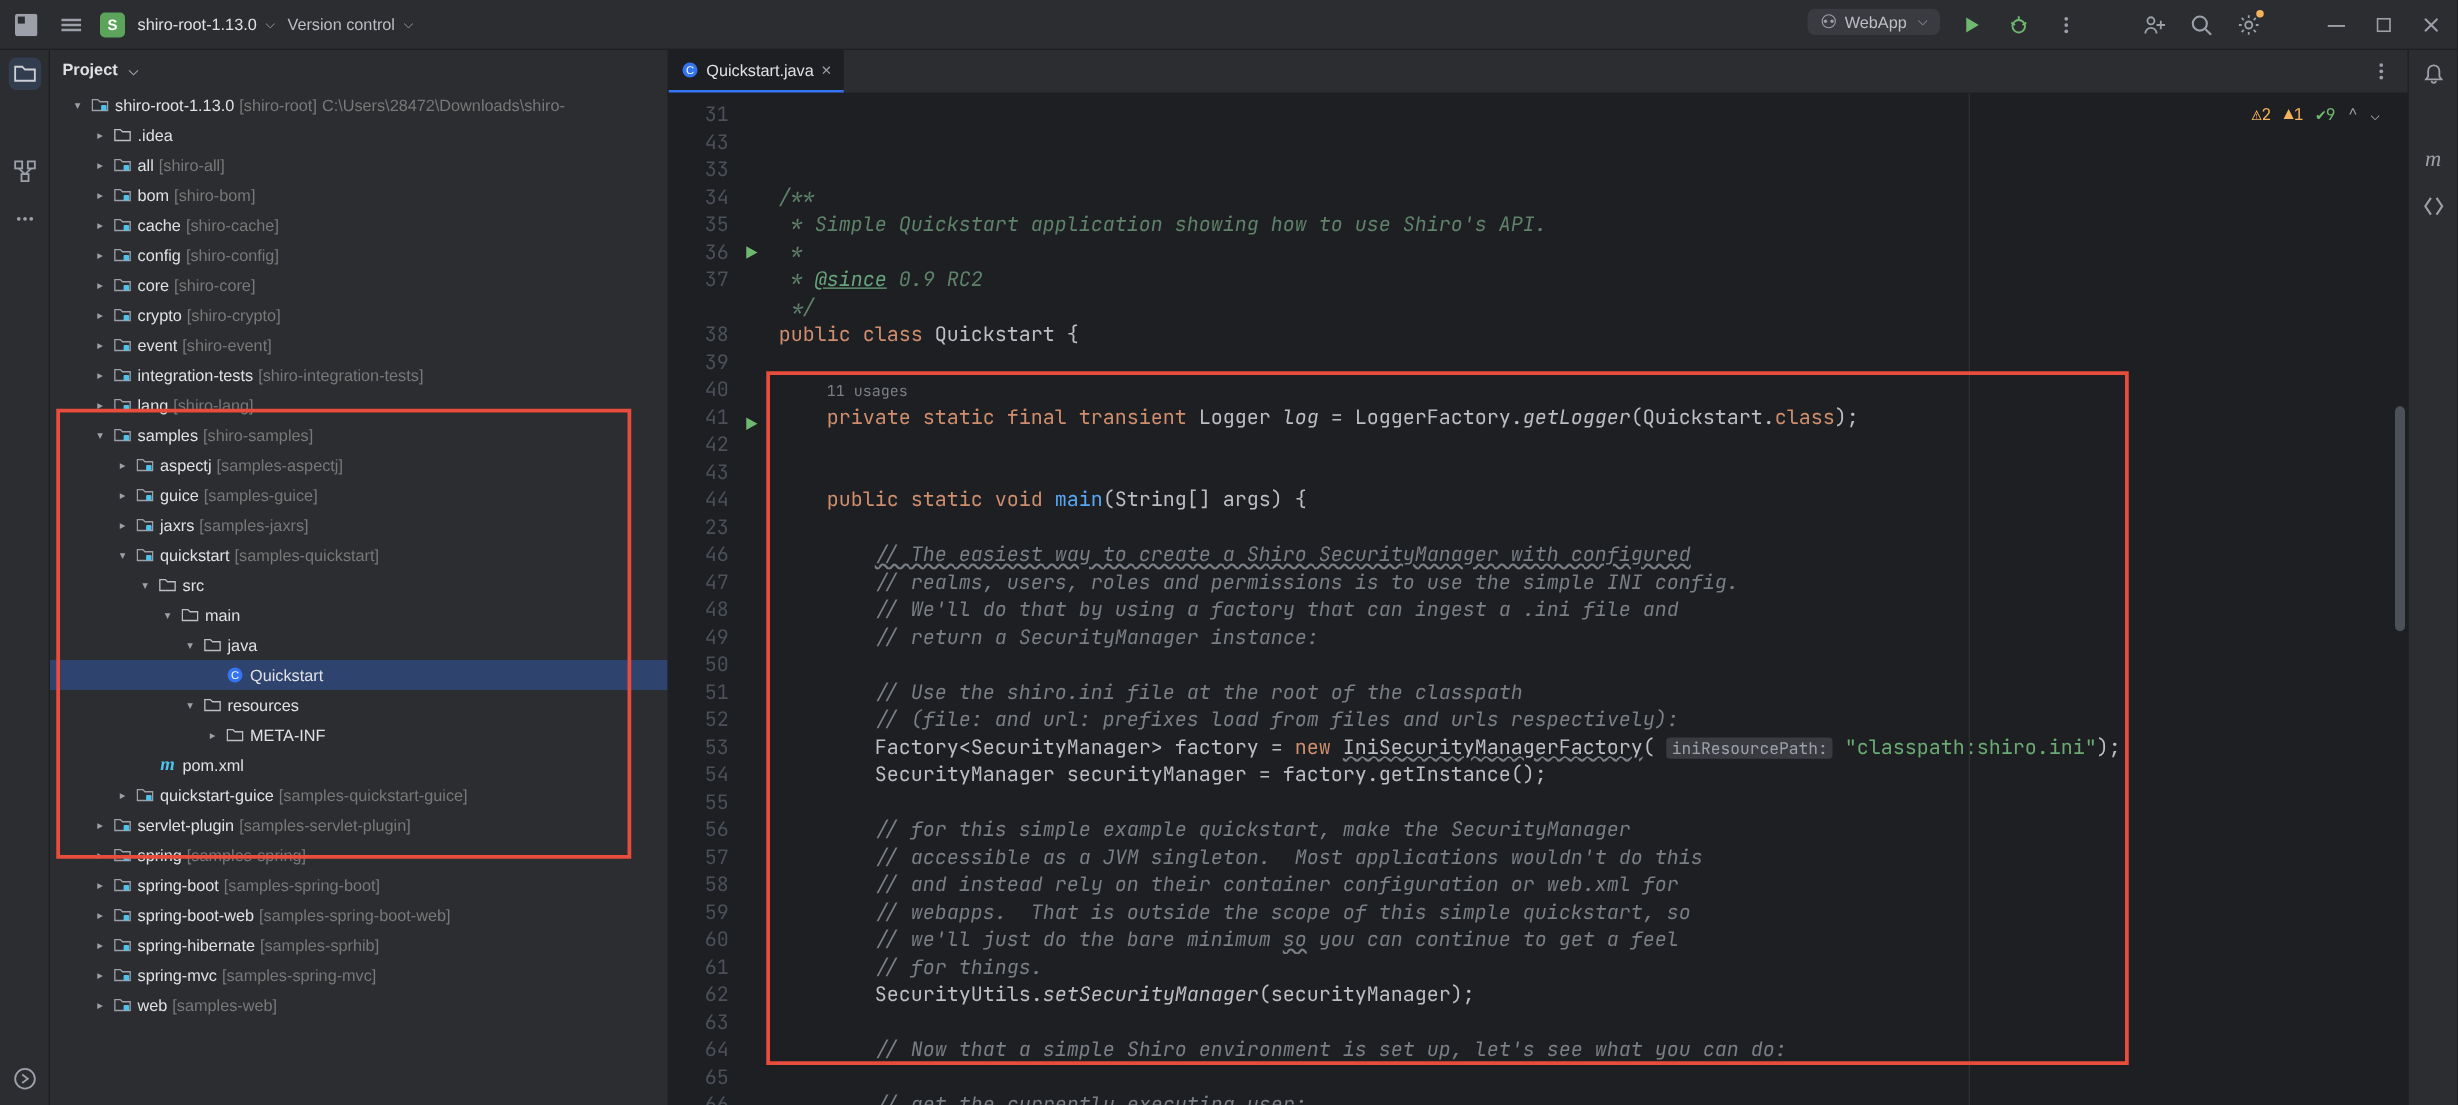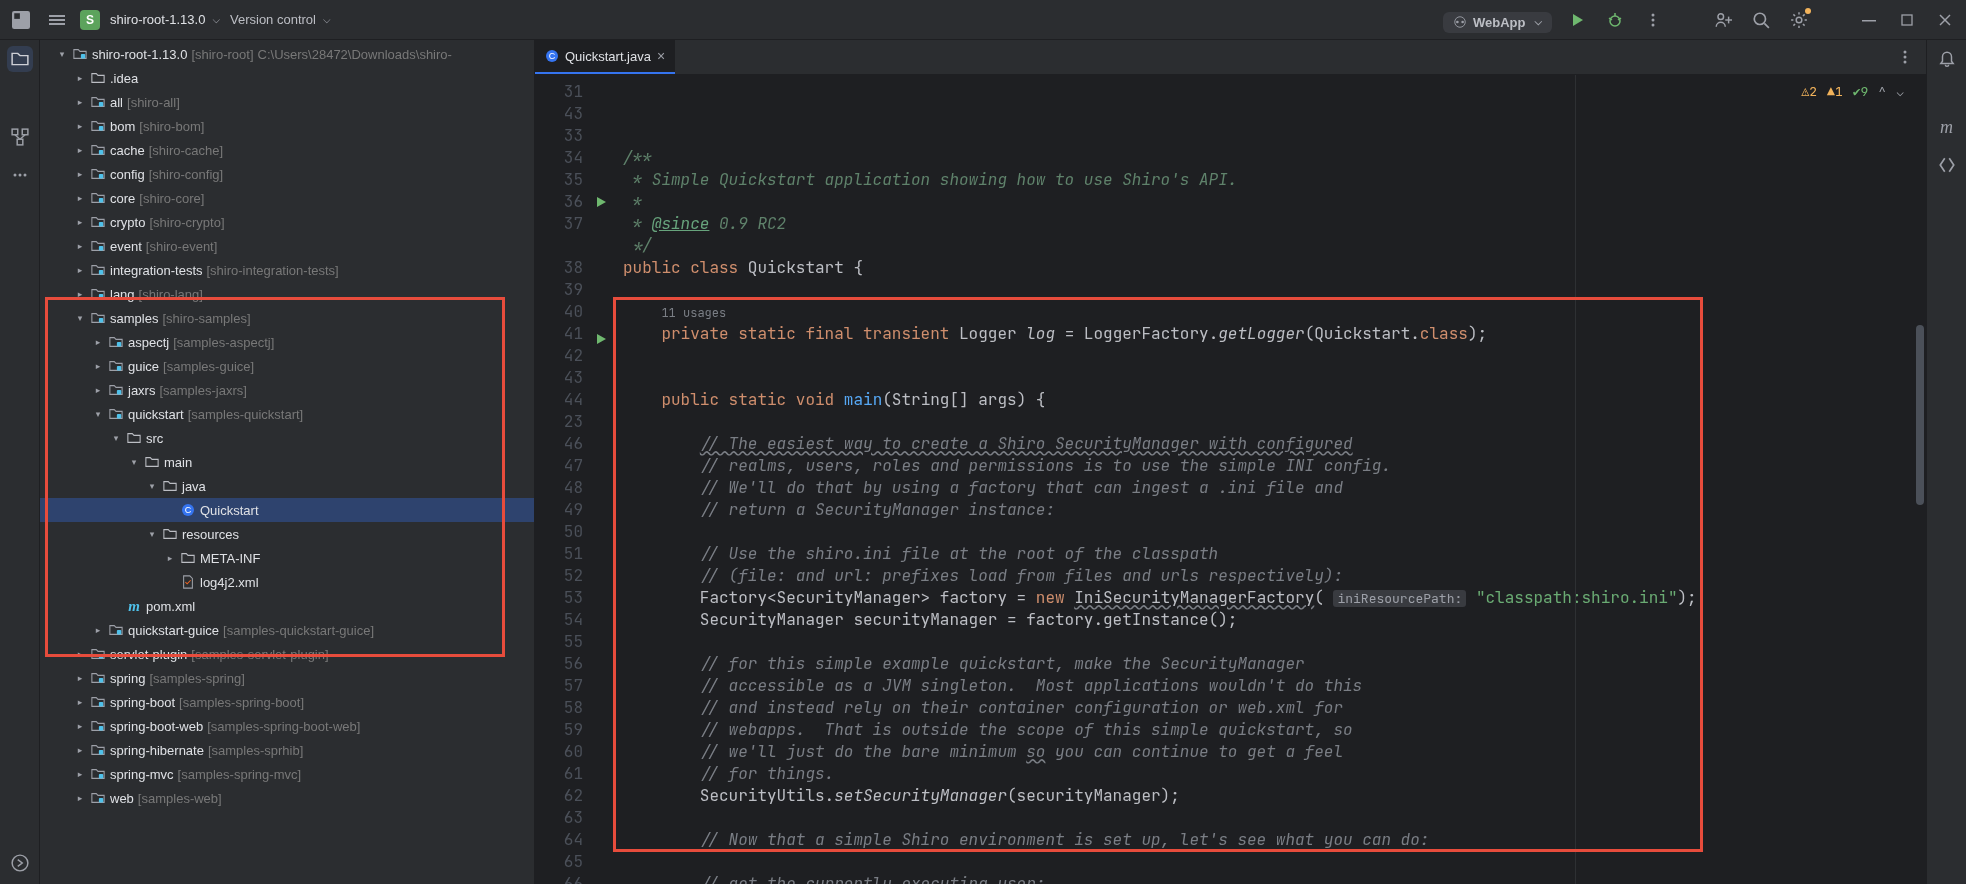--- a/index.html
+++ b/index.html
@@ -17,21 +17,21 @@
   .titlebar {
     height: 40px;
     background: #2b2d30;
     display: flex;
     align-items: center;
     padding: 0 8px;
     gap: 12px;
     border-bottom: 1px solid #1e1f22;
   }
   .tb-left { display: flex; align-items: center; gap: 10px; }
-  .tb-right { display: flex; align-items: flex-end; gap: 12px; margin-left: auto; font-weight: bold; }
+  .tb-right { display: flex; align-items: flex-start; gap: 12px; margin-left: auto; }
   .tb-proj-badge {
     width: 20px; height: 20px; background: #5ca35c; border-radius: 4px;
     display: flex; align-items: center; justify-content: center;
     font-weight: bold; color: #fff; font-size: 12px;
   }
   .tb-proj-name { display: flex; align-items: center; gap: 4px; color: #dfe1e5; }
   .tb-link { display: flex; align-items: center; gap: 4px; cursor: pointer; text-align: center; }
   .icon-btn { width: 26px; height: 26px; display: flex; align-items: center; justify-content: center; cursor: pointer; border-radius: 4px; fill: #9da0a8; }
   .run-config { display: flex; align-items: center; gap: 6px; padding: 3px 10px; background: #393b40; border-radius: 6px; }
   .chev::after { content: '⌵'; font-size: 10px; margin-left: 3px; color: #9da0a8; }
@@ -205,20 +205,24 @@
     </div>
     <div class="icon-btn bottom-left">
       <svg width="18" height="18" viewBox="0 0 16 16" fill="none" stroke="#9da0a8" stroke-width="1.3">
           <circle cx="8" cy="8" r="7"></circle>
           <polyline points="6,5 10,8 6,11"></polyline>
         </svg>
     </div>
   </div>
 
   <div class="project-panel">
+    <div class="project-header">
+      <span>Project</span>
+      <span class="chev"></span>
+    </div>
     <div class="tree" id="tree">
 
       <div class="redbox" style="top:257px; left:5px; width:460px; height:360px;"></div>
     <div class="tree-row" style="padding-left: 16px;">
           <span class="arrow">▾</span>
           <span class="folder-icon">
             <svg width="14" height="14" viewBox="0 0 16 16">
               <path d="M1 3h5l2 2h7v8H1z" fill="none" stroke="#9da0a8" stroke-width="1.2"></path>
               <rect x="9" y="8" width="5" height="5" fill="#4fc1ea" rx="1"></rect>
             </svg>
@@ -437,30 +441,20 @@
           <span class="name">resources</span>
         </div>
         <div class="tree-row" style="padding-left: 124px;">
           <span class="arrow">▸</span>
           <span class="folder-icon">
             <svg class="folder-svg" width="14" height="14" viewBox="0 0 16 16">
               <path d="M1 3h5l2 2h7v8H1z" fill="none" stroke="currentColor" stroke-width="1.2"></path>
             </svg>
           </span>
           <span class="name">META-INF</span>
-        </div>
-        <div class="tree-row" style="padding-left: 124px;">
-          <span class="arrow"></span>
-          <span class="folder-icon">
-            <svg width="14" height="14" viewBox="0 0 16 16" fill="none" stroke="#9da0a8" stroke-width="1.2">
-              <path d="M3 1h7l3 3v11H3z"></path>
-              <polyline points="5,8 7,10 11,6" stroke="#f26522"></polyline>
-            </svg>
-          </span>
-          <span class="name">log4j2.xml</span>
         </div>
         <div class="tree-row" style="padding-left: 70px;">
           <span class="arrow"></span>
           <span class="folder-icon">
             <span style="font-style:italic;font-family:serif;color:#4fc1ea;font-size:15px;font-weight:bold;">m</span>
           </span>
           <span class="name">pom.xml</span>
         </div>
         <div class="tree-row" style="padding-left: 52px;">
           <span class="arrow">▸</span>

